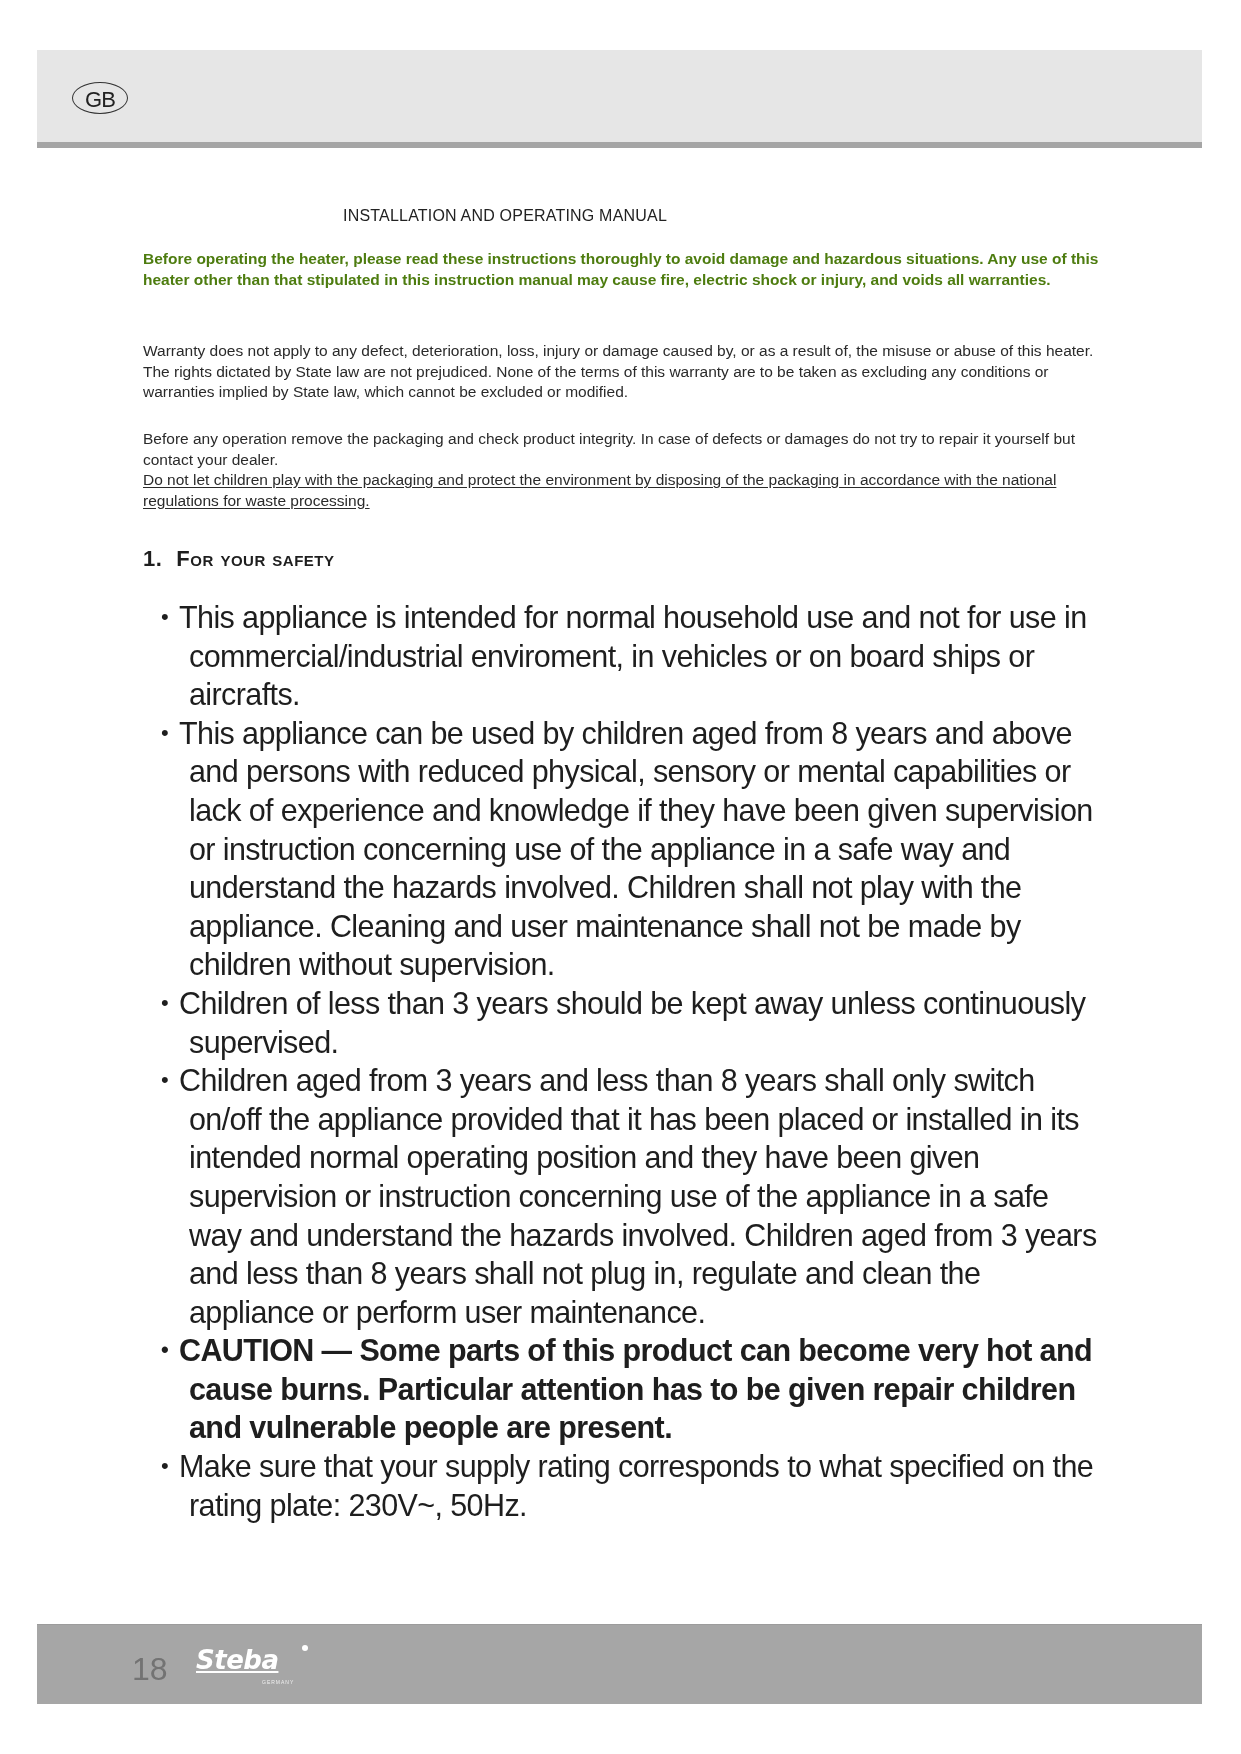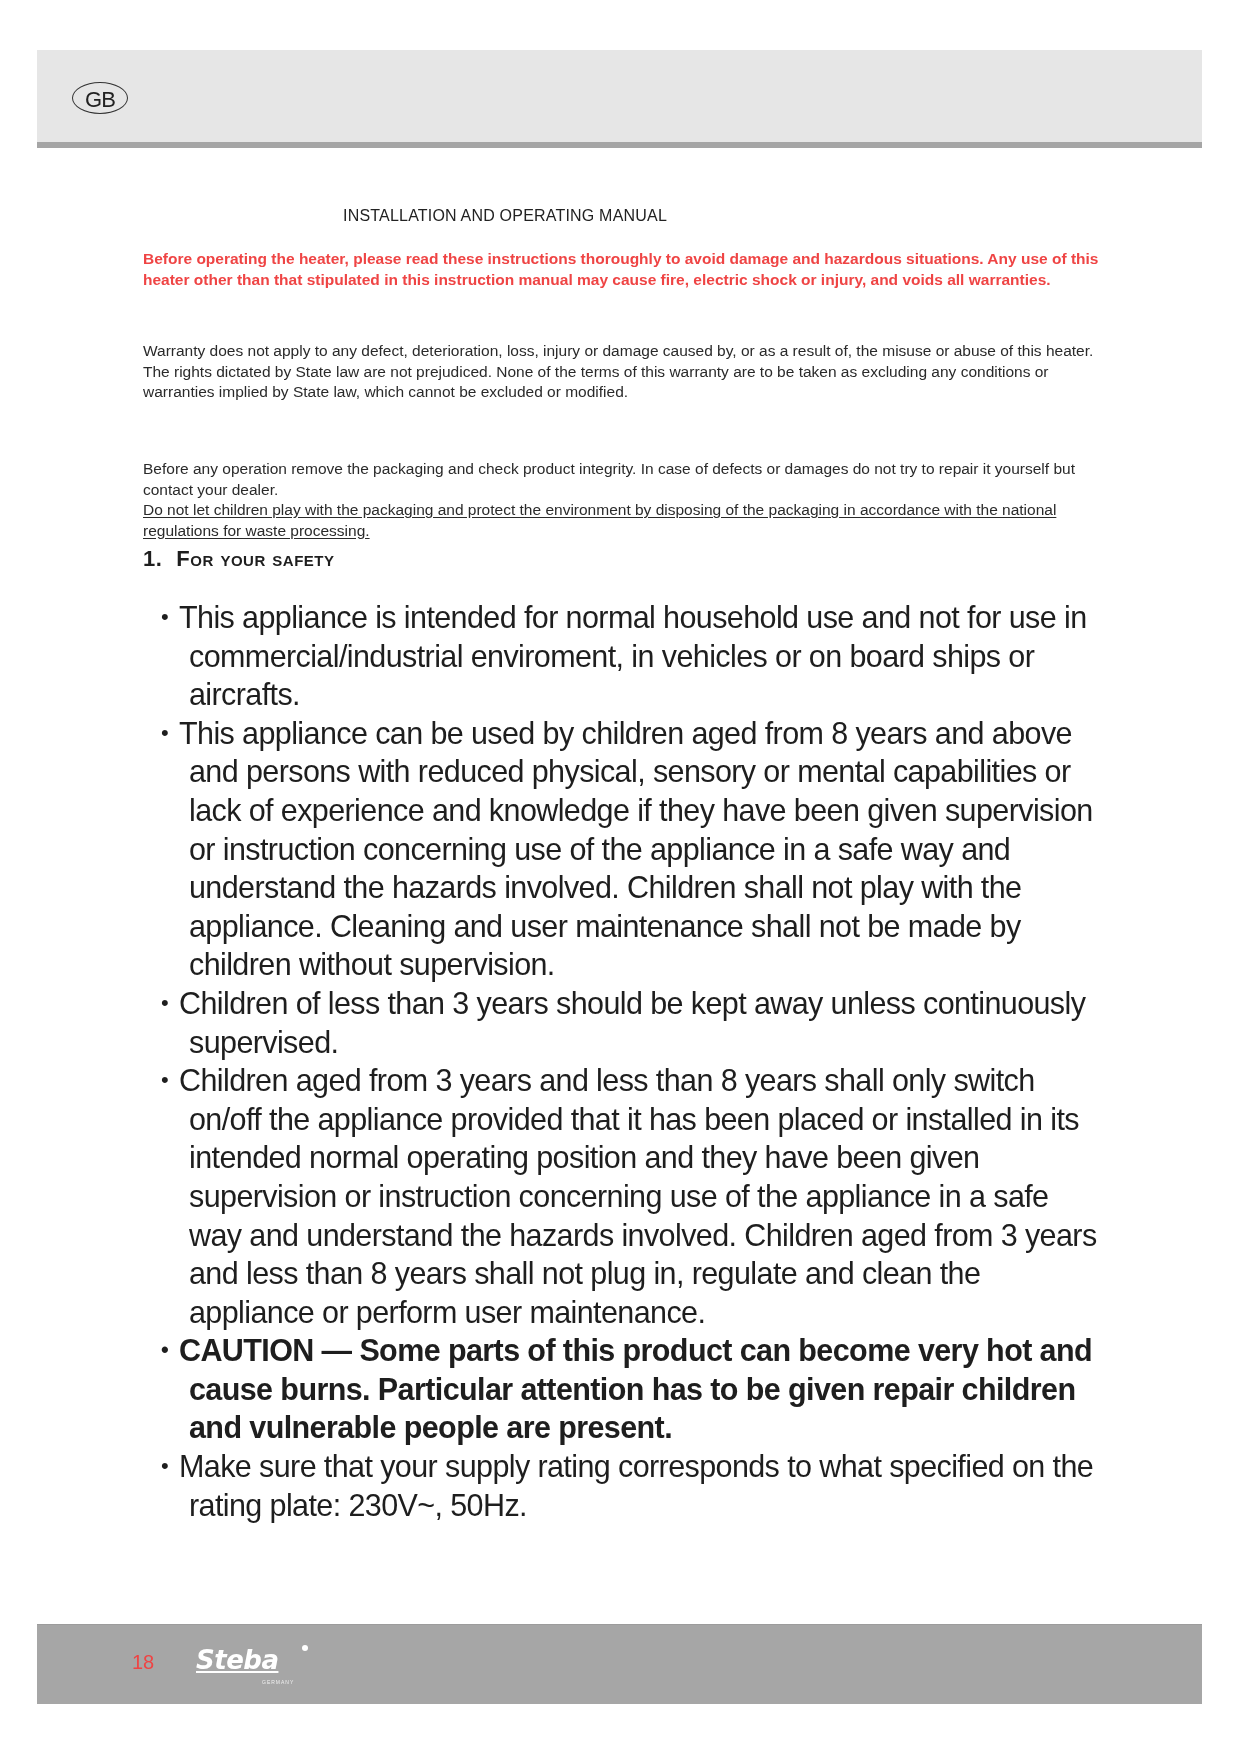--- a/index.html
+++ b/index.html
@@ -56,26 +56,25 @@
       font-size: 16px;
       letter-spacing: 0.2px;
       color: #222;
     }
     .intro {
       position: absolute;
       left: 143px;
       width: 965px;
       font-size: 15.5px;
       line-height: 20.5px;
-      margin-top: 30px;
     }
     .intro-bold {
       top: 249px;
       font-weight: bold;
-      color: #ef4444;
+      color: #4d7c0f;
     }
     .intro-warranty {
       top: 341px;
       color: #2a2a2a;
     }
     .intro-packaging {
       top: 429px;
       color: #2a2a2a;
     }
     .underline {
@@ -131,22 +130,22 @@
       top: 1624px;
       width: 1165px;
       height: 79px;
       background: #a6a6a6;
       border-top: 1px solid #9c9c9c;
     }
     .page-number {
       position: absolute;
       left: 132px;
       top: 1651px;
-      font-size: 20px;
-      color: #ef4444;
+      font-size: 32px;
+      color: #737373;
     }
     .brand-logo {
       position: absolute;
       left: 196px;
       top: 1645px;
       color: #ffffff;
     }
     .brand-logo .word {
       font-family: "DejaVu Sans", sans-serif;
       font-style: italic;

